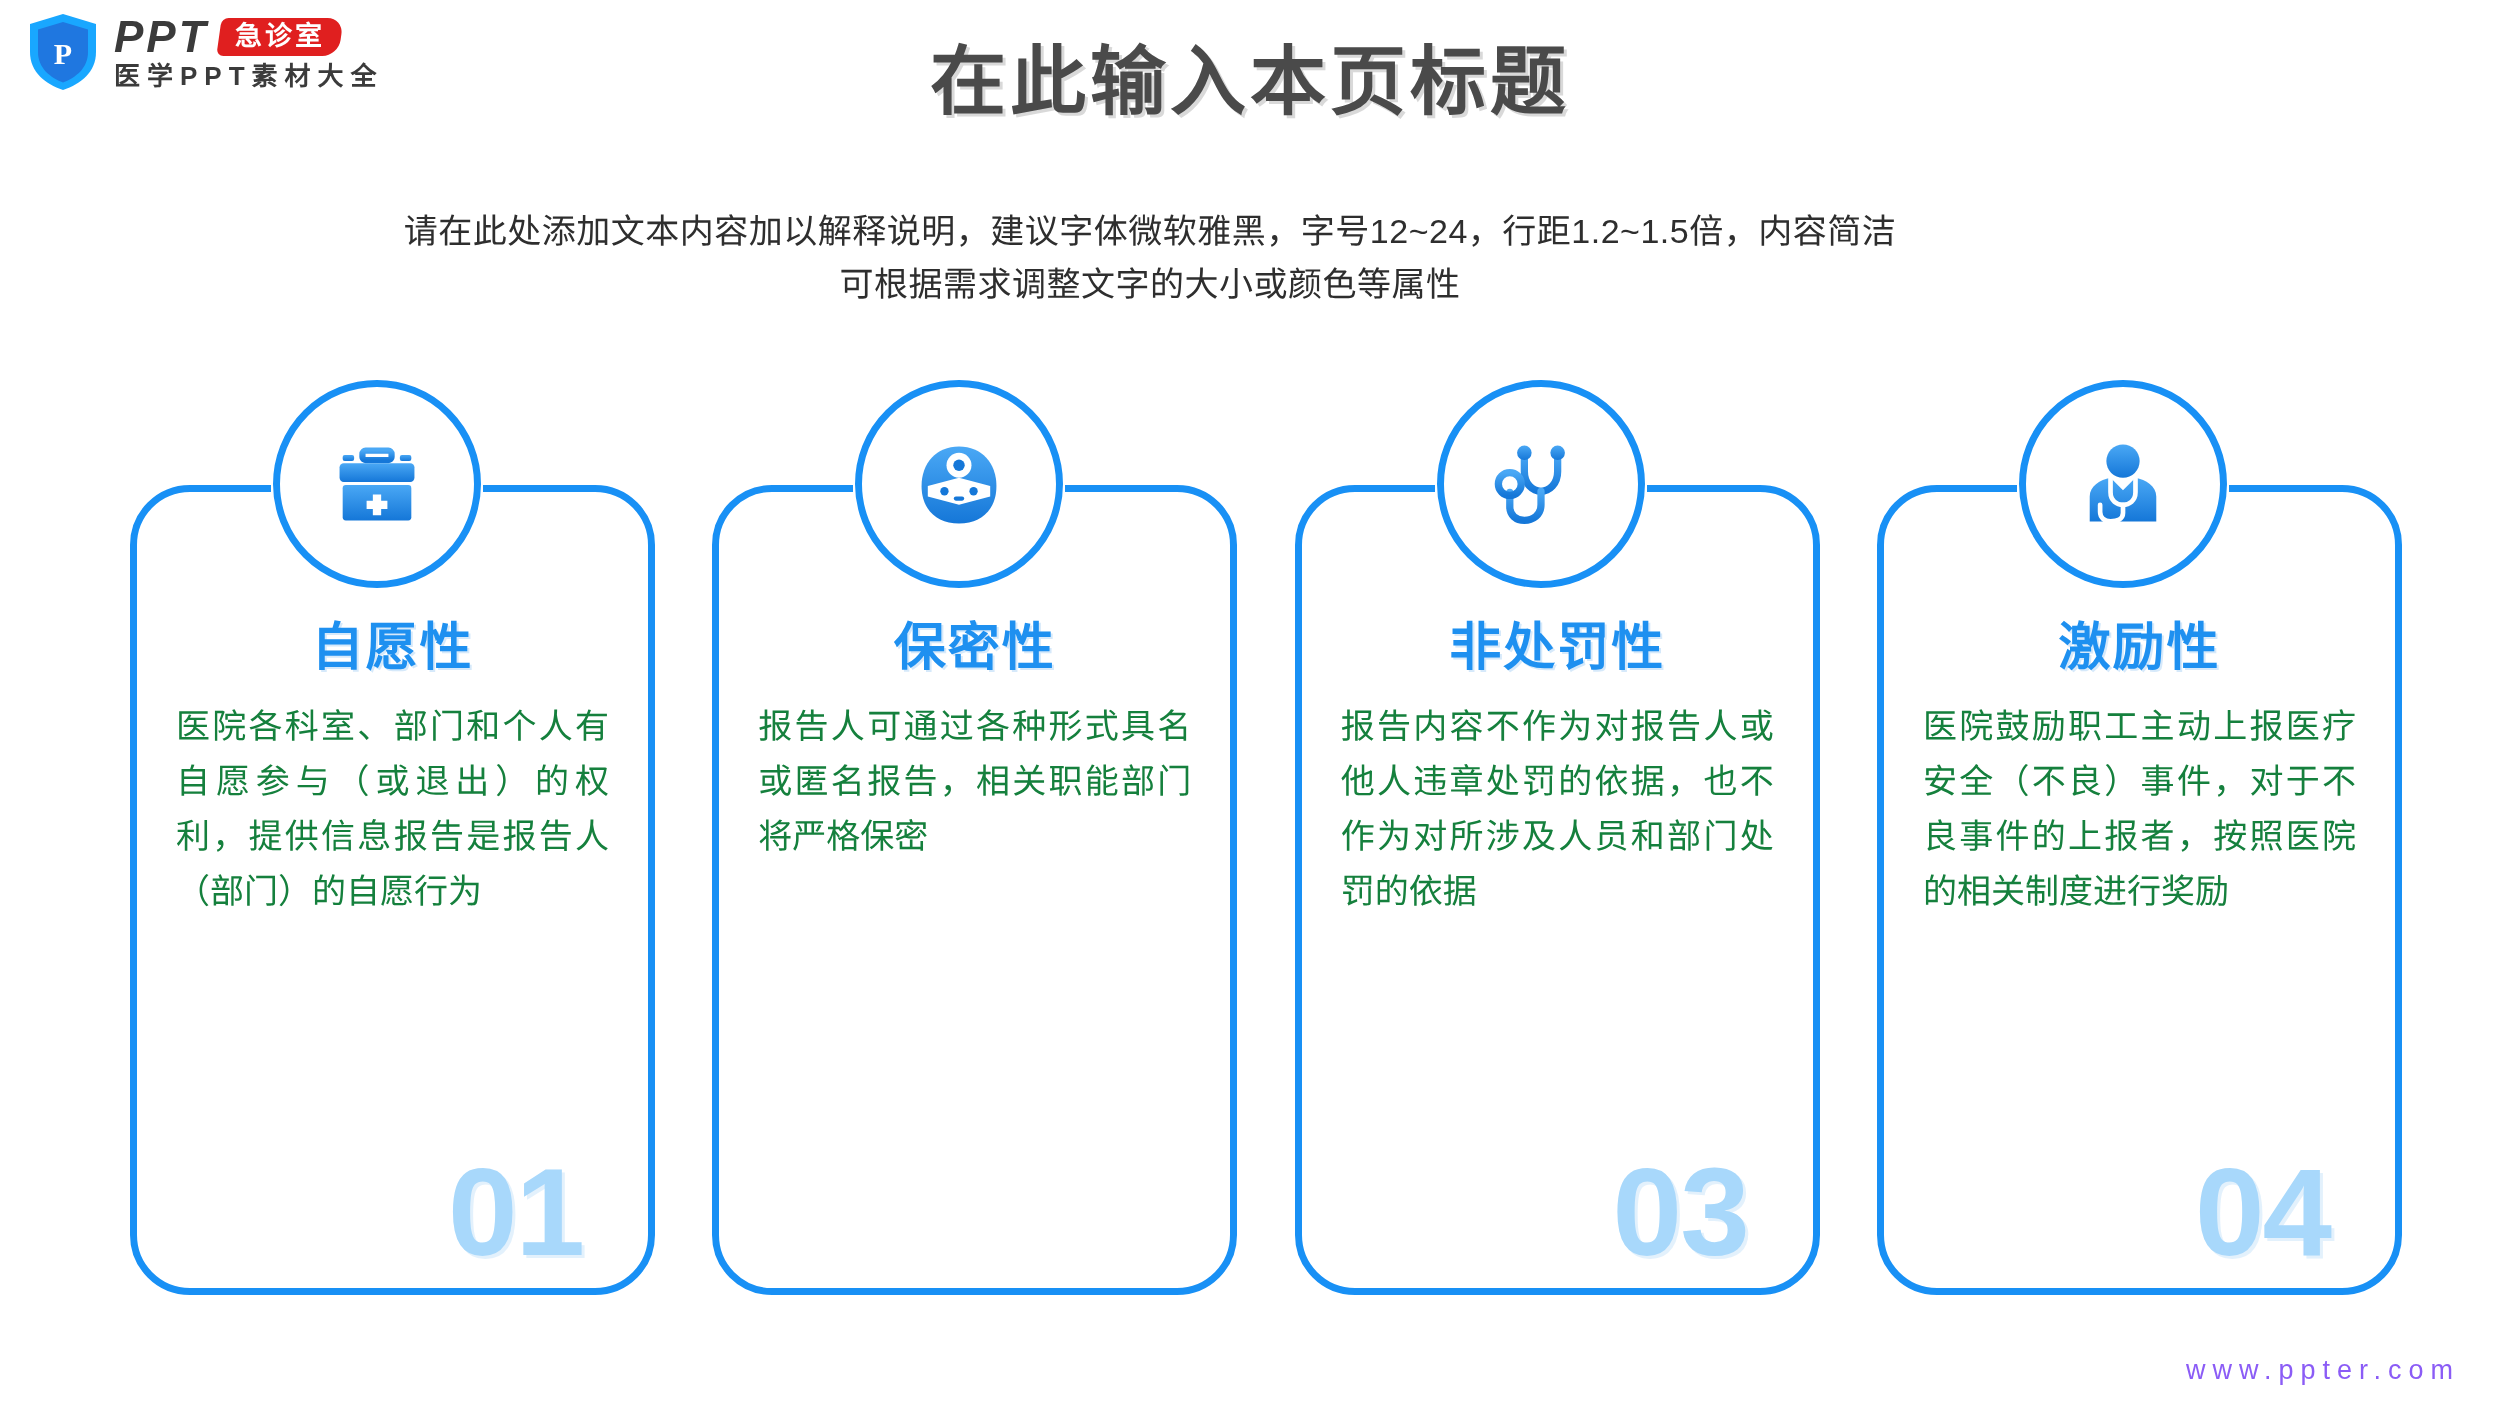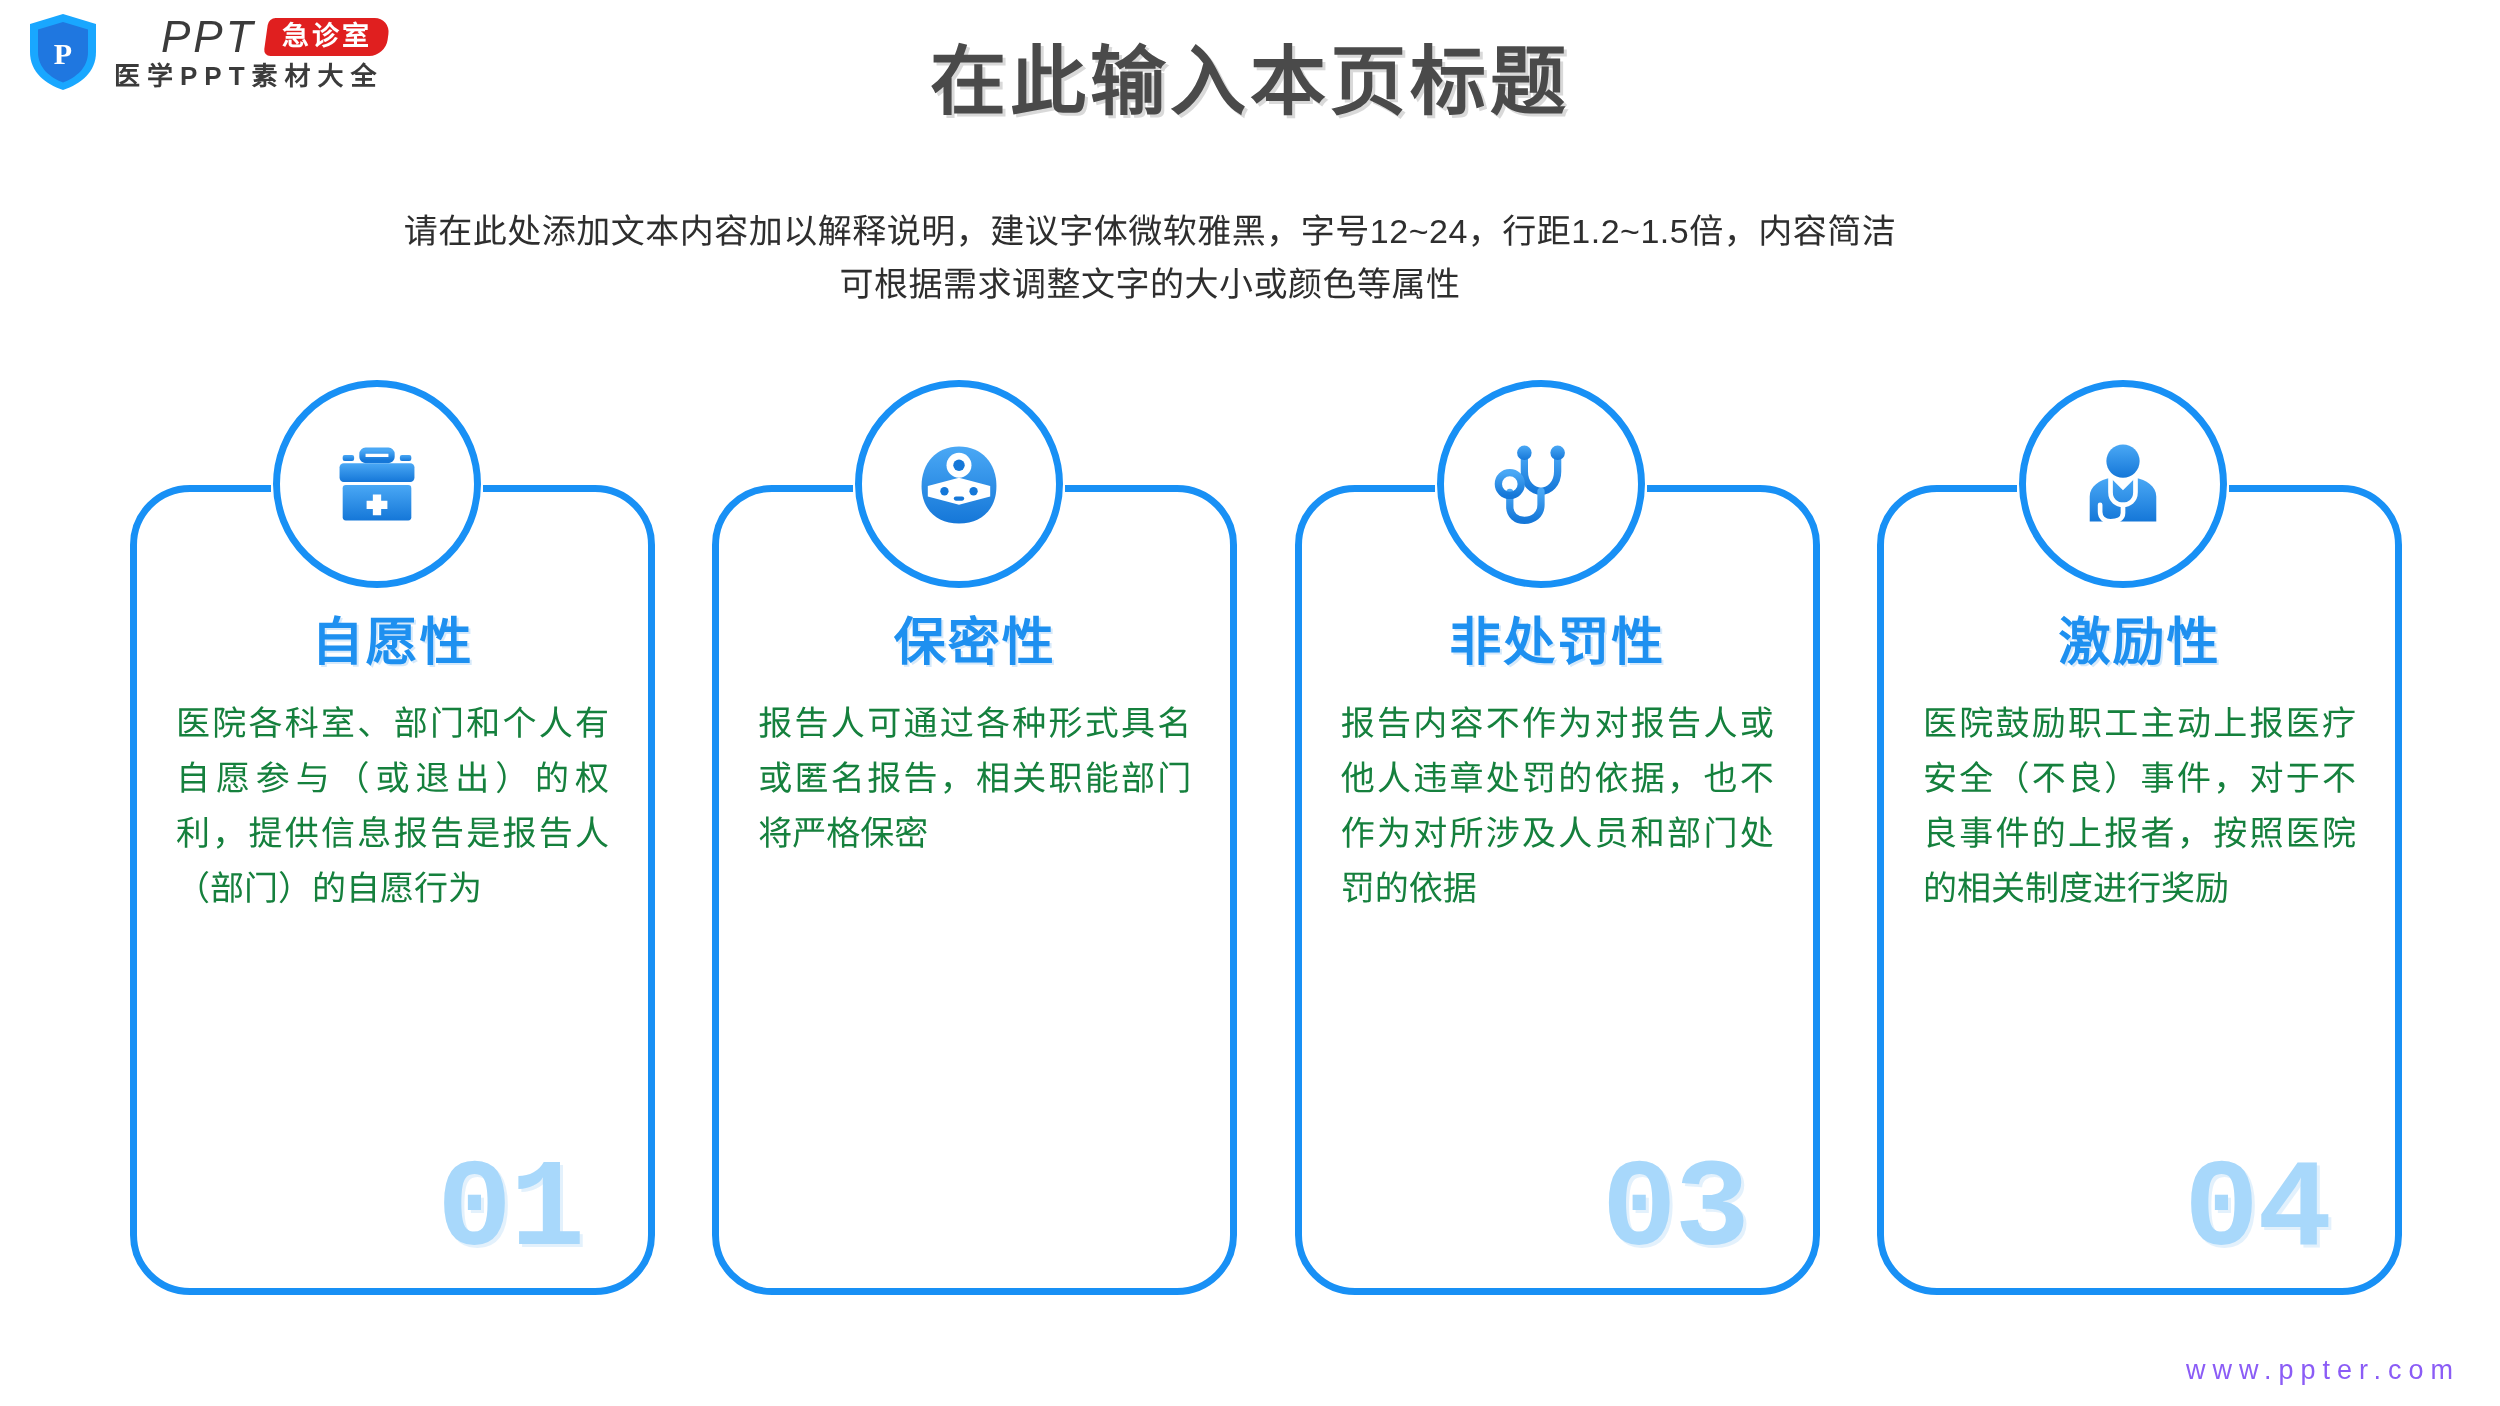--- a/index.html
+++ b/index.html
@@ -27,26 +27,25 @@
     top: 12px;
     display: flex;
     align-items: center;
     gap: 14px;
   }
   .logo-shield { width: 74px; height: 80px; flex: 0 0 auto; }
   .logo-text { display: flex; flex-direction: column; gap: 4px; }
   .logo-row1 { display: flex; align-items: center; gap: 10px; }
   .logo-ppt {
     font-size: 44px;
-    font-weight: 400;
+    font-weight: 700;
     font-style: italic;
     letter-spacing: 3px;
     color: #3b3b3b;
     line-height: 1;
-    margin-left: 47px;
   }
   .logo-badge {
     background: #e01f1f;
     color: #ffffff;
     font-size: 27px;
     font-weight: 900;
     letter-spacing: 3px;
     padding: 5px 16px 6px 16px;
     border-radius: 7px 16px 16px 7px;
     line-height: 1;
@@ -96,21 +95,20 @@
     width: 2240px;
     height: 920px;
     display: flex;
     justify-content: space-between;
   }
 
   .card {
     position: relative;
     width: 493px;
     height: 920px;
-    font-family: Liberation Mono, monospace;
   }
 
   
   .card-body {
     position: absolute;
     left: 0;
     top: 105px;
     width: 525px;
     height: 810px;
     border: 7px solid #1890f5;

